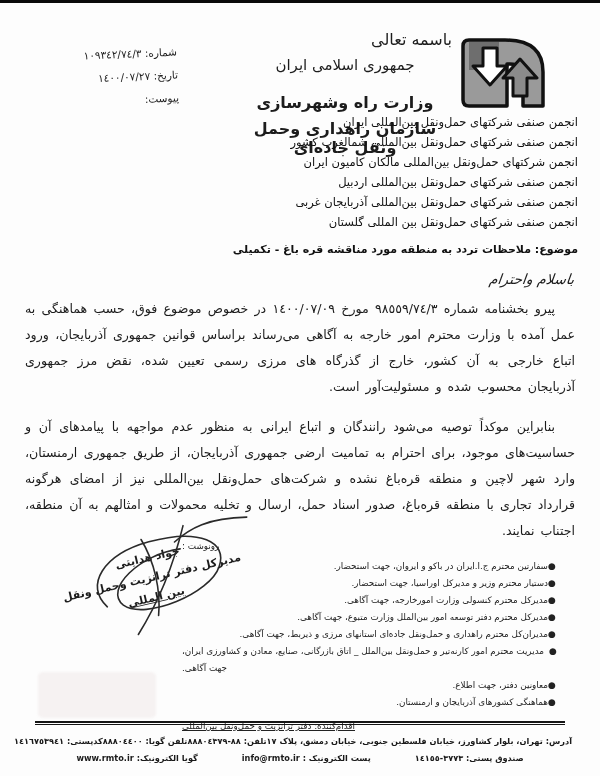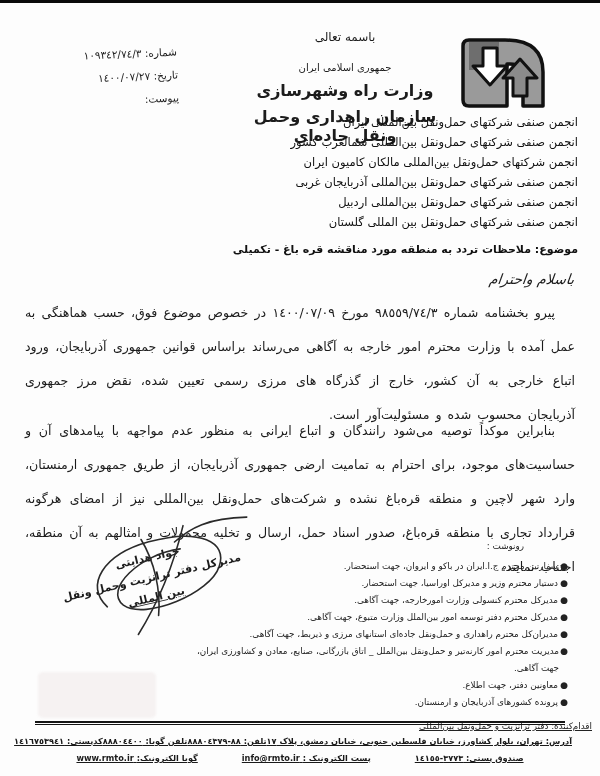--- a/index.html
+++ b/index.html
@@ -14,22 +14,22 @@
   
   .meta {
     position:absolute; top:44px; left:16px; width:162px;
     transform:rotate(-2.5deg); font-size:10.5px; line-height:23px;
     text-align:right; color:#222; letter-spacing:0.2px;
   }
   .meta .row { white-space:nowrap; }
   .header-center {
     position:absolute; top:30px; left:238px; width:214px; text-align:center;
   }
-  .h-bismillah { font-size:12px; margin-bottom:18px; }
-  .h-country  { font-size:10px; margin-bottom:8px; }
+  .h-bismillah { font-size:16px; margin-bottom:7px;text-align:right; }
+  .h-country  { font-size:15px; margin-bottom:19px; }
   .h-ministry { font-size:16px; font-weight:bold; margin-bottom:7px; }
   .h-org      { font-size:16px; font-weight:bold; }
   .logo { position:absolute; top:34px; left:455px; width:96px; height:74px; }
 
   
   .recipients {
     position:absolute; top:112px; right:22px; text-align:right;
     font-weight:normal; font-size:11.5px; line-height:20px; color:#111;
   }
   .subject {
@@ -37,58 +37,58 @@
     font-weight:bold; font-size:11px; color:#111;
   }
   .salutation {
     position:absolute; top:271px; right:26px; font-size:14px;
     font-style:italic; transform:skewX(-7deg); font-weight:500;
   }
 
   
   .para {
     position:absolute; right:25px; left:25px; text-align:justify;
-    font-size:12.6px; line-height:34px; text-indent:20px; color:#1b1b1b;
+    font-size:12.6px; line-height:26px; text-indent:20px; color:#1b1b1b;
     word-spacing:2px;
   }
   .para1 { top:296px; }
   .para2 { top:414px; }
 
   
   .sig {
     position:absolute; top:548px; left:52px; width:200px;
     transform:rotate(-13deg); text-align:center;
     font-weight:bold; font-size:11px; line-height:20px;
   }
   .sig .underline { text-decoration:underline; }
   .sig-scribble {
     position:absolute; top:-30px; left:10px; width:200px; height:130px; pointer-events:none;
   }
 
   
-  .cc { position:absolute; top:538px; right:8px; width:400px; text-align:right; font-size:8.8px; color:#222; }
+  .cc { position:absolute; top:538px; right:18px; width:400px; text-align:left; font-size:8.8px; color:#222; }
   .cc-label { padding-right:68px; line-height:16px; margin-bottom:4px; }
   .cc-row { display:flex; direction:rtl; line-height:17px; padding-right:24px; }
   .cc-bullet { width:10px; font-size:9px; }
   .cc-handler { margin-top:7px; text-decoration:underline; line-height:16px; padding-right:0; }
 
   .stamp-faint {
     position:absolute; top:672px; left:38px; width:118px; height:46px;
     background:rgba(185,150,150,0.10); border-radius:5px; filter:blur(1px);
   }
 
   
   .rule {
     position:absolute; top:721px; left:35px; width:530px; height:4px;
     border-top:2px solid #151515; border-bottom:1px solid #151515;
   }
   .footer { position:absolute; top:736px; left:28px; width:544px; font-size:8.2px; font-weight:bold; color:#1a1a1a; }
   .footer-line1 { display:flex; direction:rtl; justify-content:space-between; white-space:nowrap; }
   .footer-line2 { display:flex; direction:rtl; justify-content:center; gap:44px; margin-top:7px; white-space:nowrap; }
-  .footer .pair { display:inline-block;text-decoration:underline; }
+  .footer .pair { display:inline-block; }
 </style>
 </head>
 <body>
 
 <div class="page">
   <div class="topbar"></div>
 
   <div class="meta">
     <div class="row">
       <span>شماره:</span>
@@ -120,23 +120,23 @@
   </div>
 
   <div class="recipients">
 
       <div>انجمن صنفی شرکتهای حمل‌ونقل بین‌المللی ایران</div>
 
       <div>انجمن صنفی شرکتهای حمل‌ونقل بین‌المللی شمالغرب کشور</div>
 
       <div>انجمن شرکتهای حمل‌ونقل بین‌المللی مالکان کامیون ایران</div>
 
+      <div>انجمن صنفی شرکتهای حمل‌ونقل بین‌المللی اردبیل</div>
+
       <div>انجمن صنفی شرکتهای حمل‌ونقل بین‌المللی آذربایجان غربی</div>
-
-      <div>انجمن صنفی شرکتهای حمل‌ونقل بین‌المللی اردبیل</div>
 
       <div>انجمن صنفی شرکتهای حمل‌ونقل بین المللی گلستان</div>
     </div>
 
   <div class="subject">موضوع: ملاحظات تردد به منطقه مورد مناقشه قره باغ - تکمیلی</div>
 
   <div class="salutation">باسلام واحترام</div>
 
   <div class="para para1">پیرو بخشنامه شماره ٩٨٥٥٩/٧٤/٣ مورخ ١٤٠٠/٠٧/٠٩ در خصوص موضوع فوق، حسب هماهنگی به عمل آمده با وزارت محترم امور خارجه به آگاهی می‌رساند براساس قوانین جمهوری آذربایجان، ورود اتباع خارجی به آن کشور، خارج از گذرگاه های مرزی رسمی تعیین شده، نقض مرز جمهوری آذربایجان محسوب شده و مسئولیت‌آور است.</div>
   <div class="para para2">بنابراین موکداً توصیه می‌شود رانندگان و اتباع ایرانی به منظور عدم مواجهه با پیامدهای آن و حساسیت‌های موجود، برای احترام به تمامیت ارضی جمهوری آذربایجان، از طریق جمهوری ارمنستان، وارد شهر لاچین و منطقه قره‌باغ نشده و شرکت‌های حمل‌ونقل بین‌المللی نیز از امضای هرگونه قرارداد تجاری با منطقه قره‌باغ، صدور اسناد حمل، ارسال و تخلیه محمولات و امثالهم به آن منطقه، اجتناب نمایند.</div>
@@ -191,21 +191,21 @@
           <span>مدیریت محترم امور کارنه‌تیر و حمل‌ونقل بین‌الملل _ اتاق بازرگانی، صنایع، معادن و کشاورزی ایران، جهت آگاهی.</span>
         </div>
 
         <div class="cc-row">
           <span class="cc-bullet">●</span>
           <span>معاونین دفتر، جهت اطلاع.</span>
         </div>
 
         <div class="cc-row">
           <span class="cc-bullet">●</span>
-          <span>پرونده کشورهای آذربایجان و ارمنستان.</span>
+          <span>هماهنگی کشورهای آذربایجان و ارمنستان.</span>
         </div>
       </div>
     <div class="cc-handler">اقدام‌کننده: دفتر ترانزیت و حمل‌ونقل بین‌المللی</div>
   </div>
 
   <div class="stamp-faint"></div>
 
   <div class="rule"></div>
   <div class="footer">
     <div class="footer-line1">

